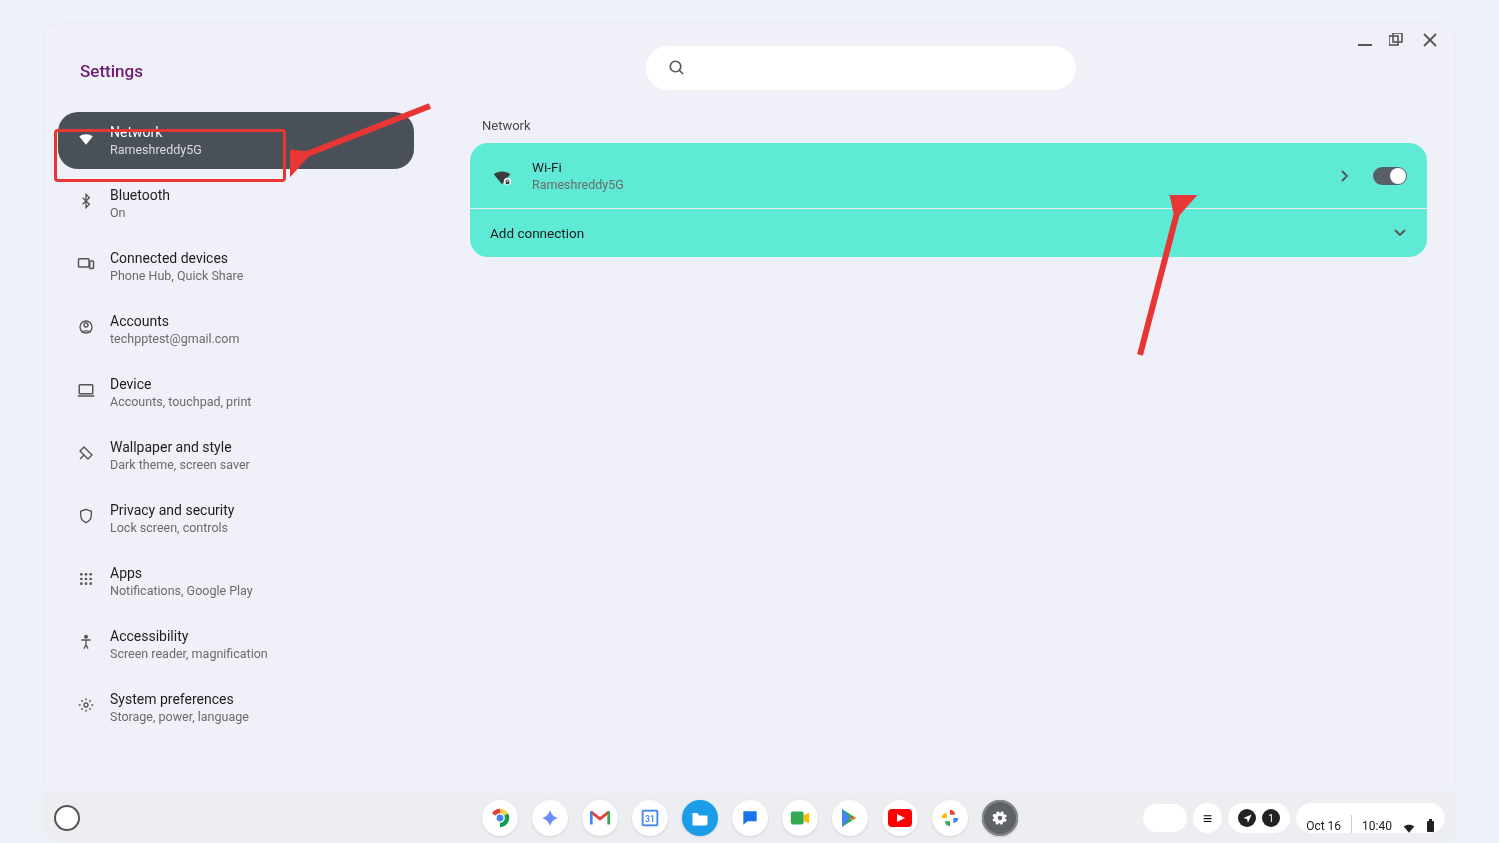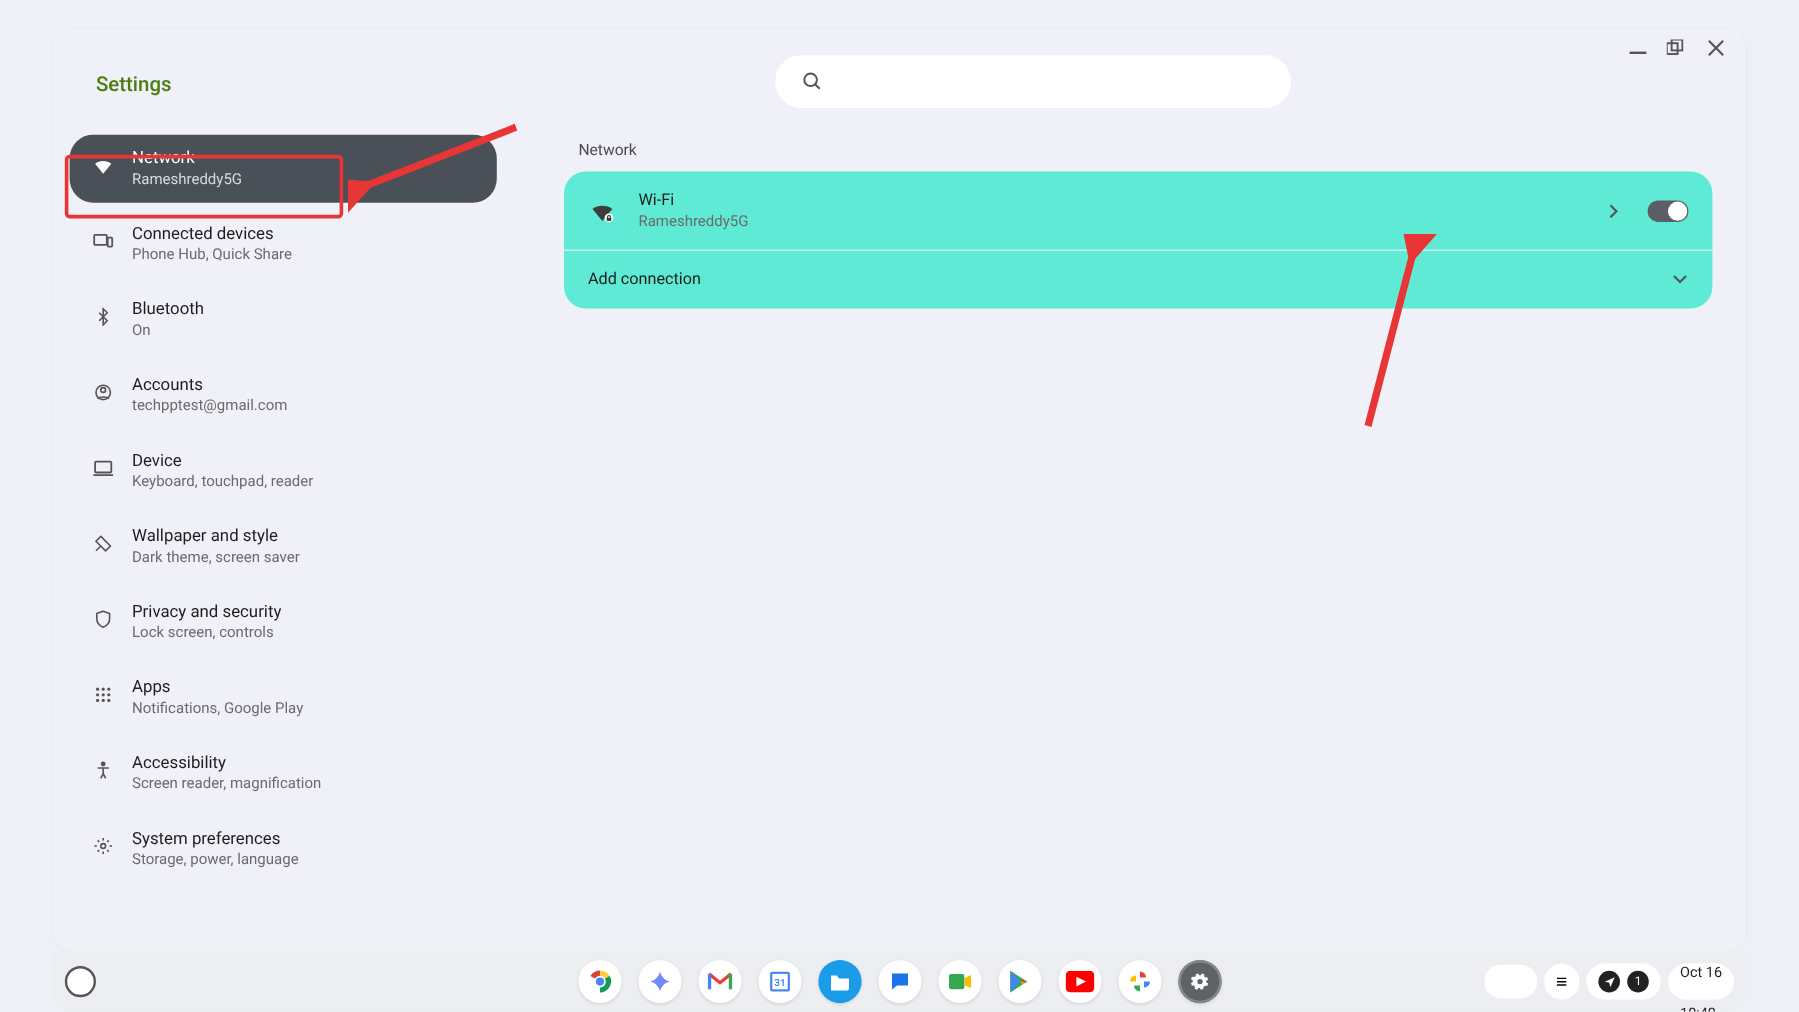--- a/index.html
+++ b/index.html
@@ -9,21 +9,21 @@
     background:#f0f1f8; border-radius:16px;
     box-shadow:0 0 0 1px rgba(0,0,0,0.02);
     overflow:hidden;
   }
   .win-controls{position:absolute; right:12px; top:6px; display:flex; gap:14px; align-items:center;}
   .win-controls span{color:#555; width:20px; text-align:center; font-size:17px; cursor:pointer;}
   .win-controls .min{display:inline-block; width:14px; border-bottom:2px solid #555; height:8px;}
   .header{
     display:flex; align-items:center; height:88px; padding:0 36px; 
   }
-  .title{font-size:17px; color:#4d7c0f; font-weight:500; flex:0 0 auto; padding-top:6px;}
+  .title{font-size:17px; color:#701a75; font-weight:500; flex:0 0 auto; padding-top:6px;}
   .header-center{flex:1; display:flex; justify-content:center;}
   .search-box{
     width:430px; height:44px; background:#fff; border-radius:30px;
     display:flex; align-items:center; padding:0 22px; gap:24px; margin-left:160px;
   }
   .search-box input{border:none; outline:none; font-size:13px; color:#555; flex:1; background:transparent;}
   .content{display:flex; gap:20px; padding:0 12px 0 12px; height:calc(100% - 88px);}
   .sidebar{flex:0 0 360px; padding:0 0 0 0; overflow:auto;}
   .nav-item{
     display:flex; align-items:flex-start; gap:14px; padding:12px 16px 12px 18px;
@@ -62,21 +62,21 @@
     background:#eceef2;
     border-radius:0 0 14px 14px;
   }
   .shelf-left, .shelf-right{display:flex; align-items:center; gap:10px;}
   .shelf-left{position:absolute; left:10px;}
   .shelf-center{flex:1; display:flex; justify-content:center; gap:14px;}
   .shelf-right{position:absolute; right:10px; gap:6px;}
   .app-circle{width:36px; height:36px; border-radius:50%; background:#fff; display:flex; align-items:center; justify-content:center; font-size:18px; box-shadow:0 1px 3px rgba(0,0,0,0.12);}
   .app-circle.active{box-shadow:0 0 0 2px #888 inset,0 1px 3px rgba(0,0,0,0.12);}
   .launcher{width:26px; height:26px; border:2px solid #555; border-radius:50%; background:#fff;}
-  .status-pill{background:#fff; border-radius:18px; height:30px; display:flex; align-items:flex-start; gap:10px; padding:0 10px; font-size:12px; color:#222;flex-direction:column;}
+  .status-pill{background:#fff; border-radius:18px; height:30px; display:flex; align-items:flex-end; gap:10px; padding:0 10px; font-size:12px; color:#222;}
   .status-pill .sep{width:1px; height:18px; background:#ccc;}
   .status-btn{background:#fff; border-radius:15px; height:30px; display:flex; align-items:center; gap:6px; padding:0 10px; font-size:12px;}
   .pill-white{background:#fff; border-radius:16px; height:28px; width:44px;}
   .menu-lines{font-size:16px;}
   .badge-circle{width:18px; height:18px; border-radius:50%; background:#222; color:#fff; font-size:10px; display:flex; align-items:center; justify-content:center;}
   .loc-circle{width:18px; height:18px; border-radius:50%; background:#222; color:#fff; display:flex; align-items:center; justify-content:center;}
   .loc-circle svg{width:11px;height:11px;fill:#fff;}
   
   .arrow1{position:absolute; left:290px; top:100px; pointer-events:none;}
   .arrow2{position:absolute; left:1130px; top:195px; pointer-events:none;}
@@ -127,67 +127,67 @@
             </svg>
         </span>
         <span class="txt">
           <span class="lbl">Network</span>
           <span class="sub">Rameshreddy5G</span>
         </span>
       </div>
 
       <div class="nav-item">
         <span class="ic">
+          <svg width="16" height="16" viewBox="0 0 24 24" fill="none" stroke="#555" stroke-width="2">
+              <path d="M7 7l10 10-5 5V2l5 5L7 17"></path>
+            </svg>
+        </span>
+        <span class="txt">
+          <span class="lbl">Bluetooth</span>
+          <span class="sub">On</span>
+        </span>
+      </div>
+
+      <div class="nav-item">
+        <span class="ic">
           <svg width="18" height="18" viewBox="0 0 24 24" fill="none" stroke="#555" stroke-width="2">
               <rect x="2" y="5" width="14" height="11" rx="1"></rect>
               <rect x="17" y="8" width="5" height="10" rx="1"></rect>
             </svg>
         </span>
         <span class="txt">
           <span class="lbl">Connected devices</span>
           <span class="sub">Phone Hub, Quick Share</span>
         </span>
       </div>
 
       <div class="nav-item">
         <span class="ic">
           <svg width="16" height="16" viewBox="0 0 24 24" fill="none" stroke="#555" stroke-width="2">
-              <path d="M7 7l10 10-5 5V2l5 5L7 17"></path>
-            </svg>
-        </span>
-        <span class="txt">
-          <span class="lbl">Bluetooth</span>
-          <span class="sub">On</span>
-        </span>
-      </div>
-
-      <div class="nav-item">
-        <span class="ic">
-          <svg width="16" height="16" viewBox="0 0 24 24" fill="none" stroke="#555" stroke-width="2">
               <circle cx="12" cy="12" r="9"></circle>
               <circle cx="12" cy="9" r="3"></circle>
               <path d="M5 20c2-3 12-3 14 0"></path>
             </svg>
         </span>
         <span class="txt">
           <span class="lbl">Accounts</span>
           <span class="sub">techpptest@gmail.com</span>
         </span>
       </div>
 
       <div class="nav-item">
         <span class="ic">
           <svg width="18" height="16" viewBox="0 0 24 20" fill="none" stroke="#555" stroke-width="2">
               <rect x="3" y="3" width="18" height="12" rx="1"></rect>
               <line x1="1" y1="18" x2="23" y2="18"></line>
             </svg>
         </span>
         <span class="txt">
           <span class="lbl">Device</span>
-          <span class="sub">Keyboard, touchpad, reader</span>
+          <span class="sub">Accounts, touchpad, print</span>
         </span>
       </div>
 
       <div class="nav-item">
         <span class="ic">
           <svg width="16" height="16" viewBox="0 0 24 24" fill="none" stroke="#555" stroke-width="2">
               <path d="M3 21l6-6M9 3l12 12-6 6L3 9z"></path>
             </svg>
         </span>
         <span class="txt">

